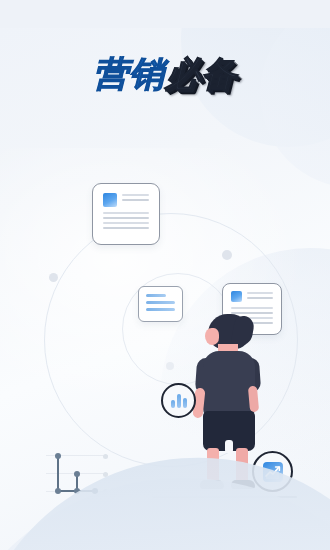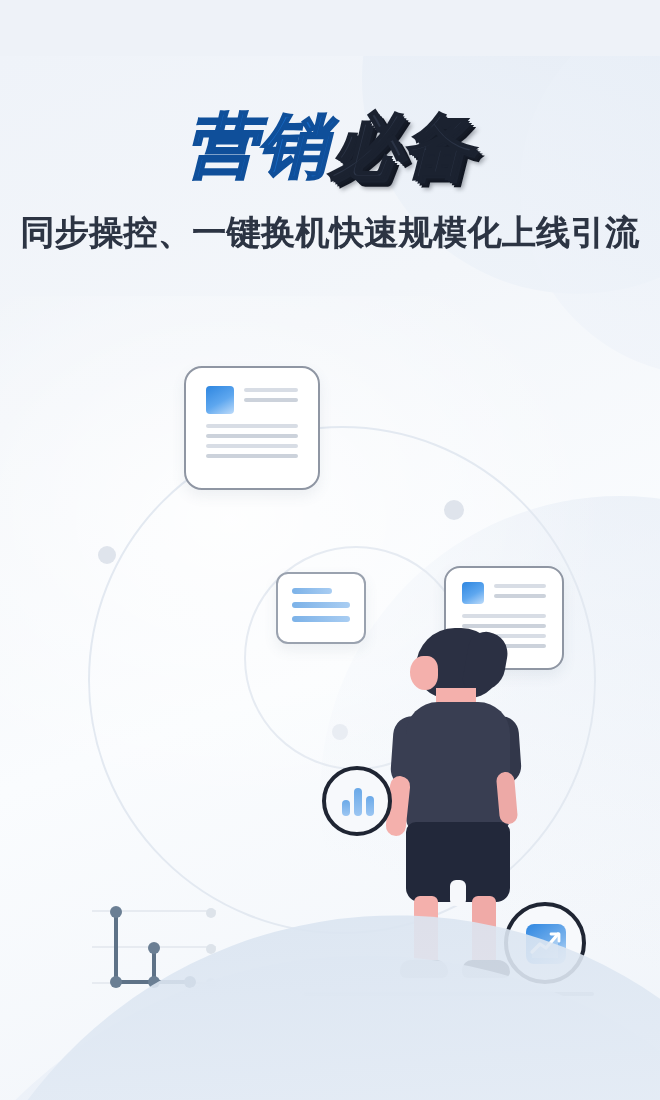--- a/index.html
+++ b/index.html
@@ -194,21 +194,20 @@
 
 <div class="screen">
 
   <div class="bg-arc-tr"></div>
   <div class="bg-arc-tr2"></div>
   <div class="bg-wave-c"></div>
   <div class="bg-sheen"></div>
 
   <div class="header">
     <h1 class="title"><span class="t-a">营销</span><span class="t-b">必备</span></h1>
-    <p class="subtitle">同步操控、一键换机快速规模化上线引流</p>
   </div>
 
   <div class="ring ring-big"></div>
   <div class="ring ring-small"></div>
   <div class="node node-a"></div>
   <div class="node node-b"></div>
   <div class="node node-c"></div>
 
   <div class="card card-main">
     <div class="card-head">

